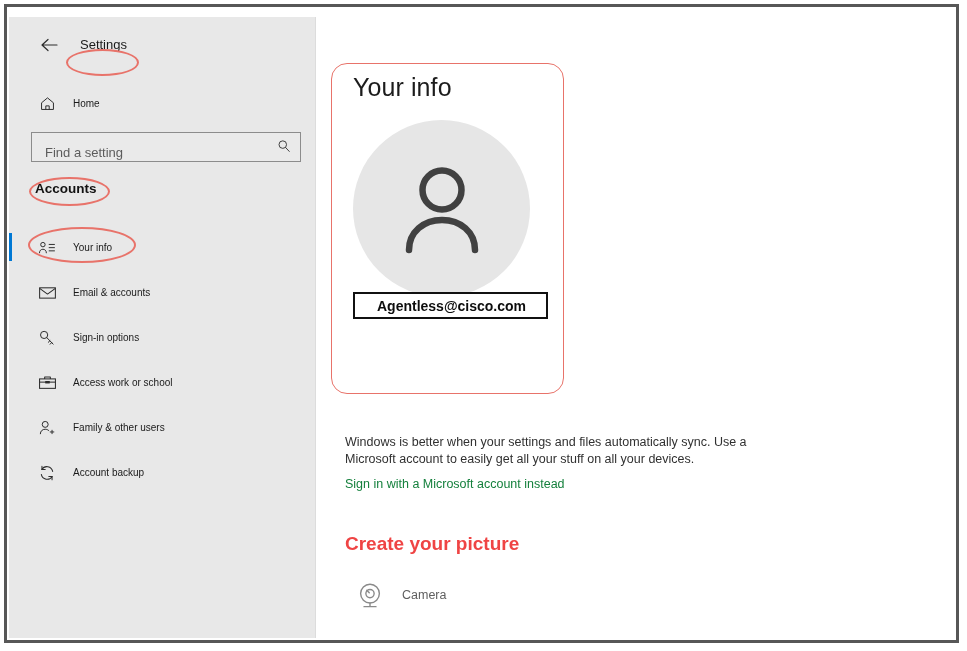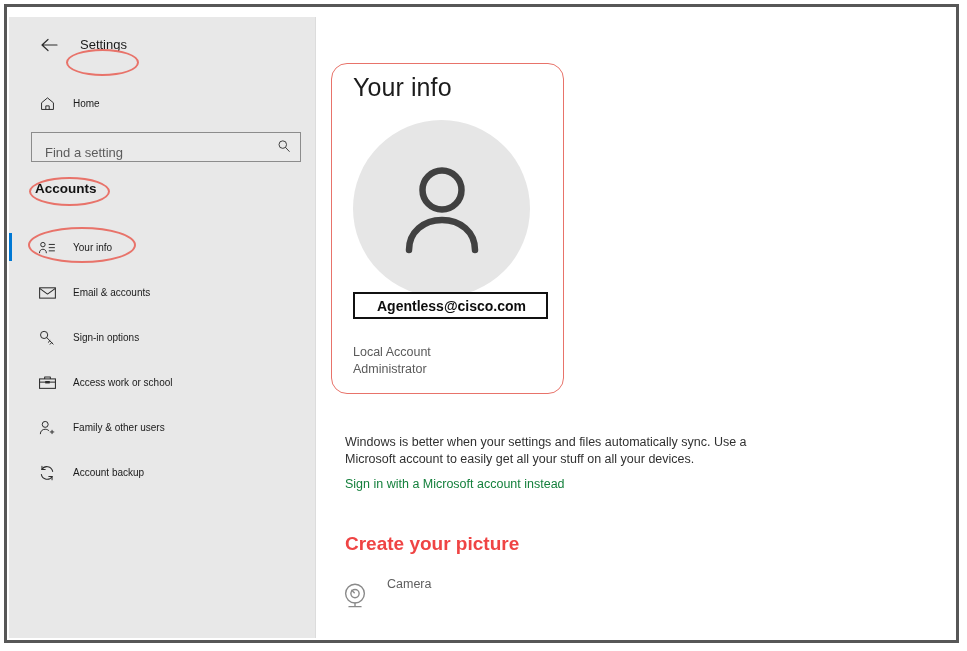--- a/index.html
+++ b/index.html
@@ -336,24 +336,24 @@
     position: absolute;
     left: 28px;
     top: 524px;
     font-size: 19px;
     font-weight: 700;
     color: #ef4444;
   }
 
   #camera-row {
     position: absolute;
-    left: 20px;
+    left: 35px;
     top: 568px;
     display: flex;
-    align-items: flex-start;
+    align-items: center;
   }
   #camera-icon {
     width: 36px;
     height: 36px;
     display: flex;
     align-items: center;
     justify-content: center;
     color: #8a8a8a;
     margin-right: 14px;
   }
@@ -500,24 +500,20 @@
         <svg width="104" height="104" viewBox="0 0 104 104" fill="none" aria-hidden="true">
           <circle cx="52" cy="33" r="19.5" stroke="#414141" stroke-width="6.5"></circle>
           <path d="M19 93c0-18.2 14.8-30 33-30s33 11.8 33 30" stroke="#414141" stroke-width="6.5" stroke-linecap="round"></path>
         </svg>
       </div>
 
       <div id="account-email-box">
         <span id="account-email">Agentless@cisco.com</span>
       </div>
 
-      <div id="account-type">
-        <div>Local Account</div>
-        <div>Administrator</div>
-      </div>
     </div>
 
     <div id="sync-desc">Windows is better when your settings and files automatically sync. Use a Microsoft account to easily get all your stuff on all your devices.</div>
 
     <a id="sync-link" href="#">Sign in with a Microsoft account instead</a>
 
     <div id="create-picture-heading">Create your picture</div>
 
     <div id="camera-row">
       <span id="camera-icon">

